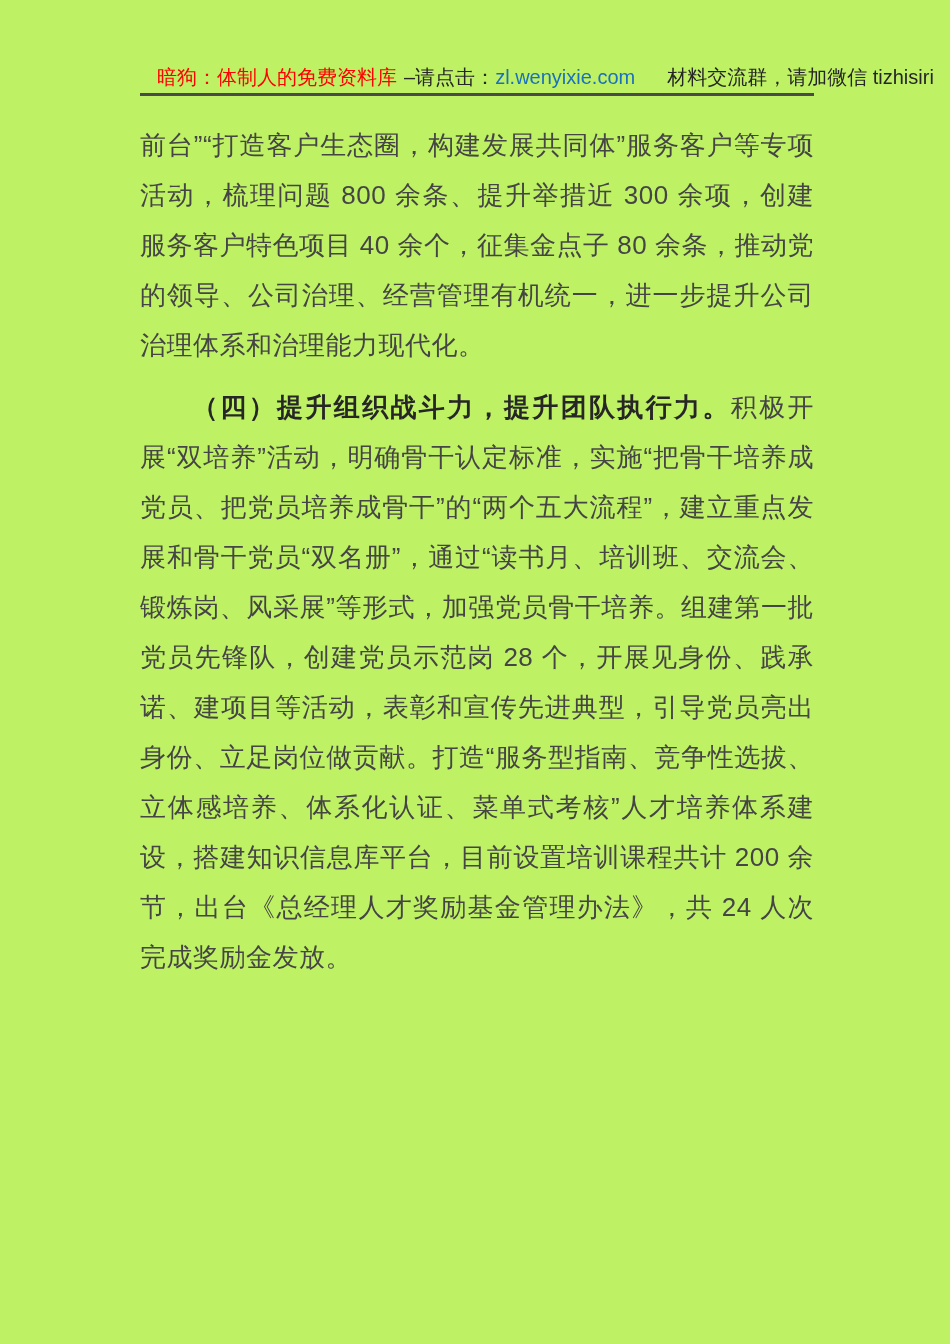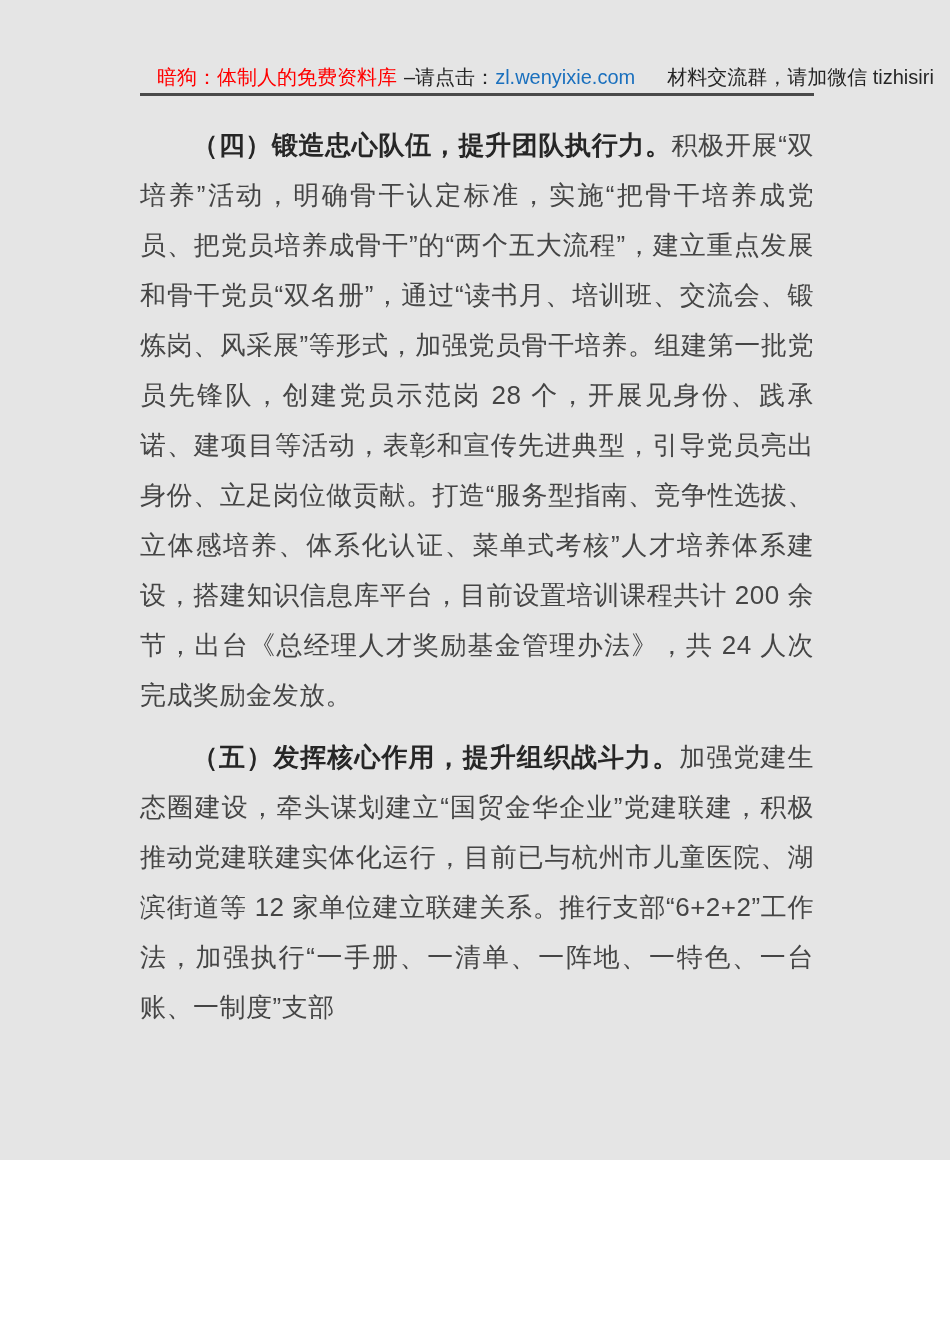--- a/index.html
+++ b/index.html
@@ -1,20 +1,20 @@
 <!DOCTYPE html>
 <html><head>
 <meta charset="utf-8">
 <style>
   html, body { margin: 0; padding: 0; background: #ffffff; }
   .page {
     position: relative;
     width: 950px;
-    height: 1160px;
-    background: #e5e5e5;
+    height: 1344px;
+    background: #bef264;
     font-family: "Liberation Sans", "DejaVu Sans", sans-serif;
     overflow: hidden;
     box-sizing: border-box;
   }
   .content {
     box-sizing: border-box;
     width: 674px;
     margin: 0 auto 0 140px;
     padding-top: 64px;
   }
@@ -56,18 +56,18 @@
 <div class="page">
   <div class="content">
 
     <div class="promo-row">
       <span class="promo-brand" style="color: rgb(255, 0, 0);">暗狗：体制人的免费资料库</span><span class="promo-prompt">–请点击：</span><a class="promo-link" href="#" style="color: rgb(26, 112, 190);">zl.wenyixie.com</a><span class="promo-note">材料交流群，请加微信 tizhisiri</span>
     </div>
 
     <hr class="header-rule" style="border-top-color: rgb(74, 74, 74);">
 
     <div class="doc-body" id="doc-body" style="color: rgb(69, 69, 69);">
-        <p class="para indent"><b class="lead" style="color: rgb(38, 38, 38);">（四）锻造忠心队伍，提升团队执行力。</b><span>积极开展“双培养”活动，明确骨干认定标准，实施“把骨干培养成党员、把党员培养成骨干”的“两个五大流程”，建立重点发展和骨干党员“双名册”，通过“读书月、培训班、交流会、锻炼岗、风采展”等形式，加强党员骨干培养。组建第一批党员先锋队，创建党员示范岗 28 个，开展见身份、践承诺、建项目等活动，表彰和宣传先进典型，引导党员亮出身份、立足岗位做贡献。打造“服务型指南、竞争性选拔、立体感培养、体系化认证、菜单式考核”人才培养体系建设，搭建知识信息库平台，目前设置培训课程共计 200 余节，出台《总经理人才奖励基金管理办法》，共 24 人次完成奖励金发放。</span></p>
-        <p class="para indent"><b class="lead" style="color: rgb(38, 38, 38);">（五）发挥核心作用，提升组织战斗力。</b><span>加强党建生态圈建设，牵头谋划建立“国贸金华企业”党建联建，积极推动党建联建实体化运行，目前已与杭州市儿童医院、湖滨街道等 12 家单位建立联建关系。推行支部“6+2+2”工作法，加强执行“一手册、一清单、一阵地、一特色、一台账、一制度”支部</span></p>
+        <p class="para"><span>前台”“打造客户生态圈，构建发展共同体”服务客户等专项活动，梳理问题 800 余条、提升举措近 300 余项，创建服务客户特色项目 40 余个，征集金点子 80 余条，推动党的领导、公司治理、经营管理有机统一，进一步提升公司治理体系和治理能力现代化。</span></p>
+        <p class="para indent"><b class="lead" style="color: rgb(38, 38, 38);">（四）提升组织战斗力，提升团队执行力。</b><span>积极开展“双培养”活动，明确骨干认定标准，实施“把骨干培养成党员、把党员培养成骨干”的“两个五大流程”，建立重点发展和骨干党员“双名册”，通过“读书月、培训班、交流会、锻炼岗、风采展”等形式，加强党员骨干培养。组建第一批党员先锋队，创建党员示范岗 28 个，开展见身份、践承诺、建项目等活动，表彰和宣传先进典型，引导党员亮出身份、立足岗位做贡献。打造“服务型指南、竞争性选拔、立体感培养、体系化认证、菜单式考核”人才培养体系建设，搭建知识信息库平台，目前设置培训课程共计 200 余节，出台《总经理人才奖励基金管理办法》，共 24 人次完成奖励金发放。</span></p>
       </div>
 
   </div>
 </div>
 
 </body></html>

